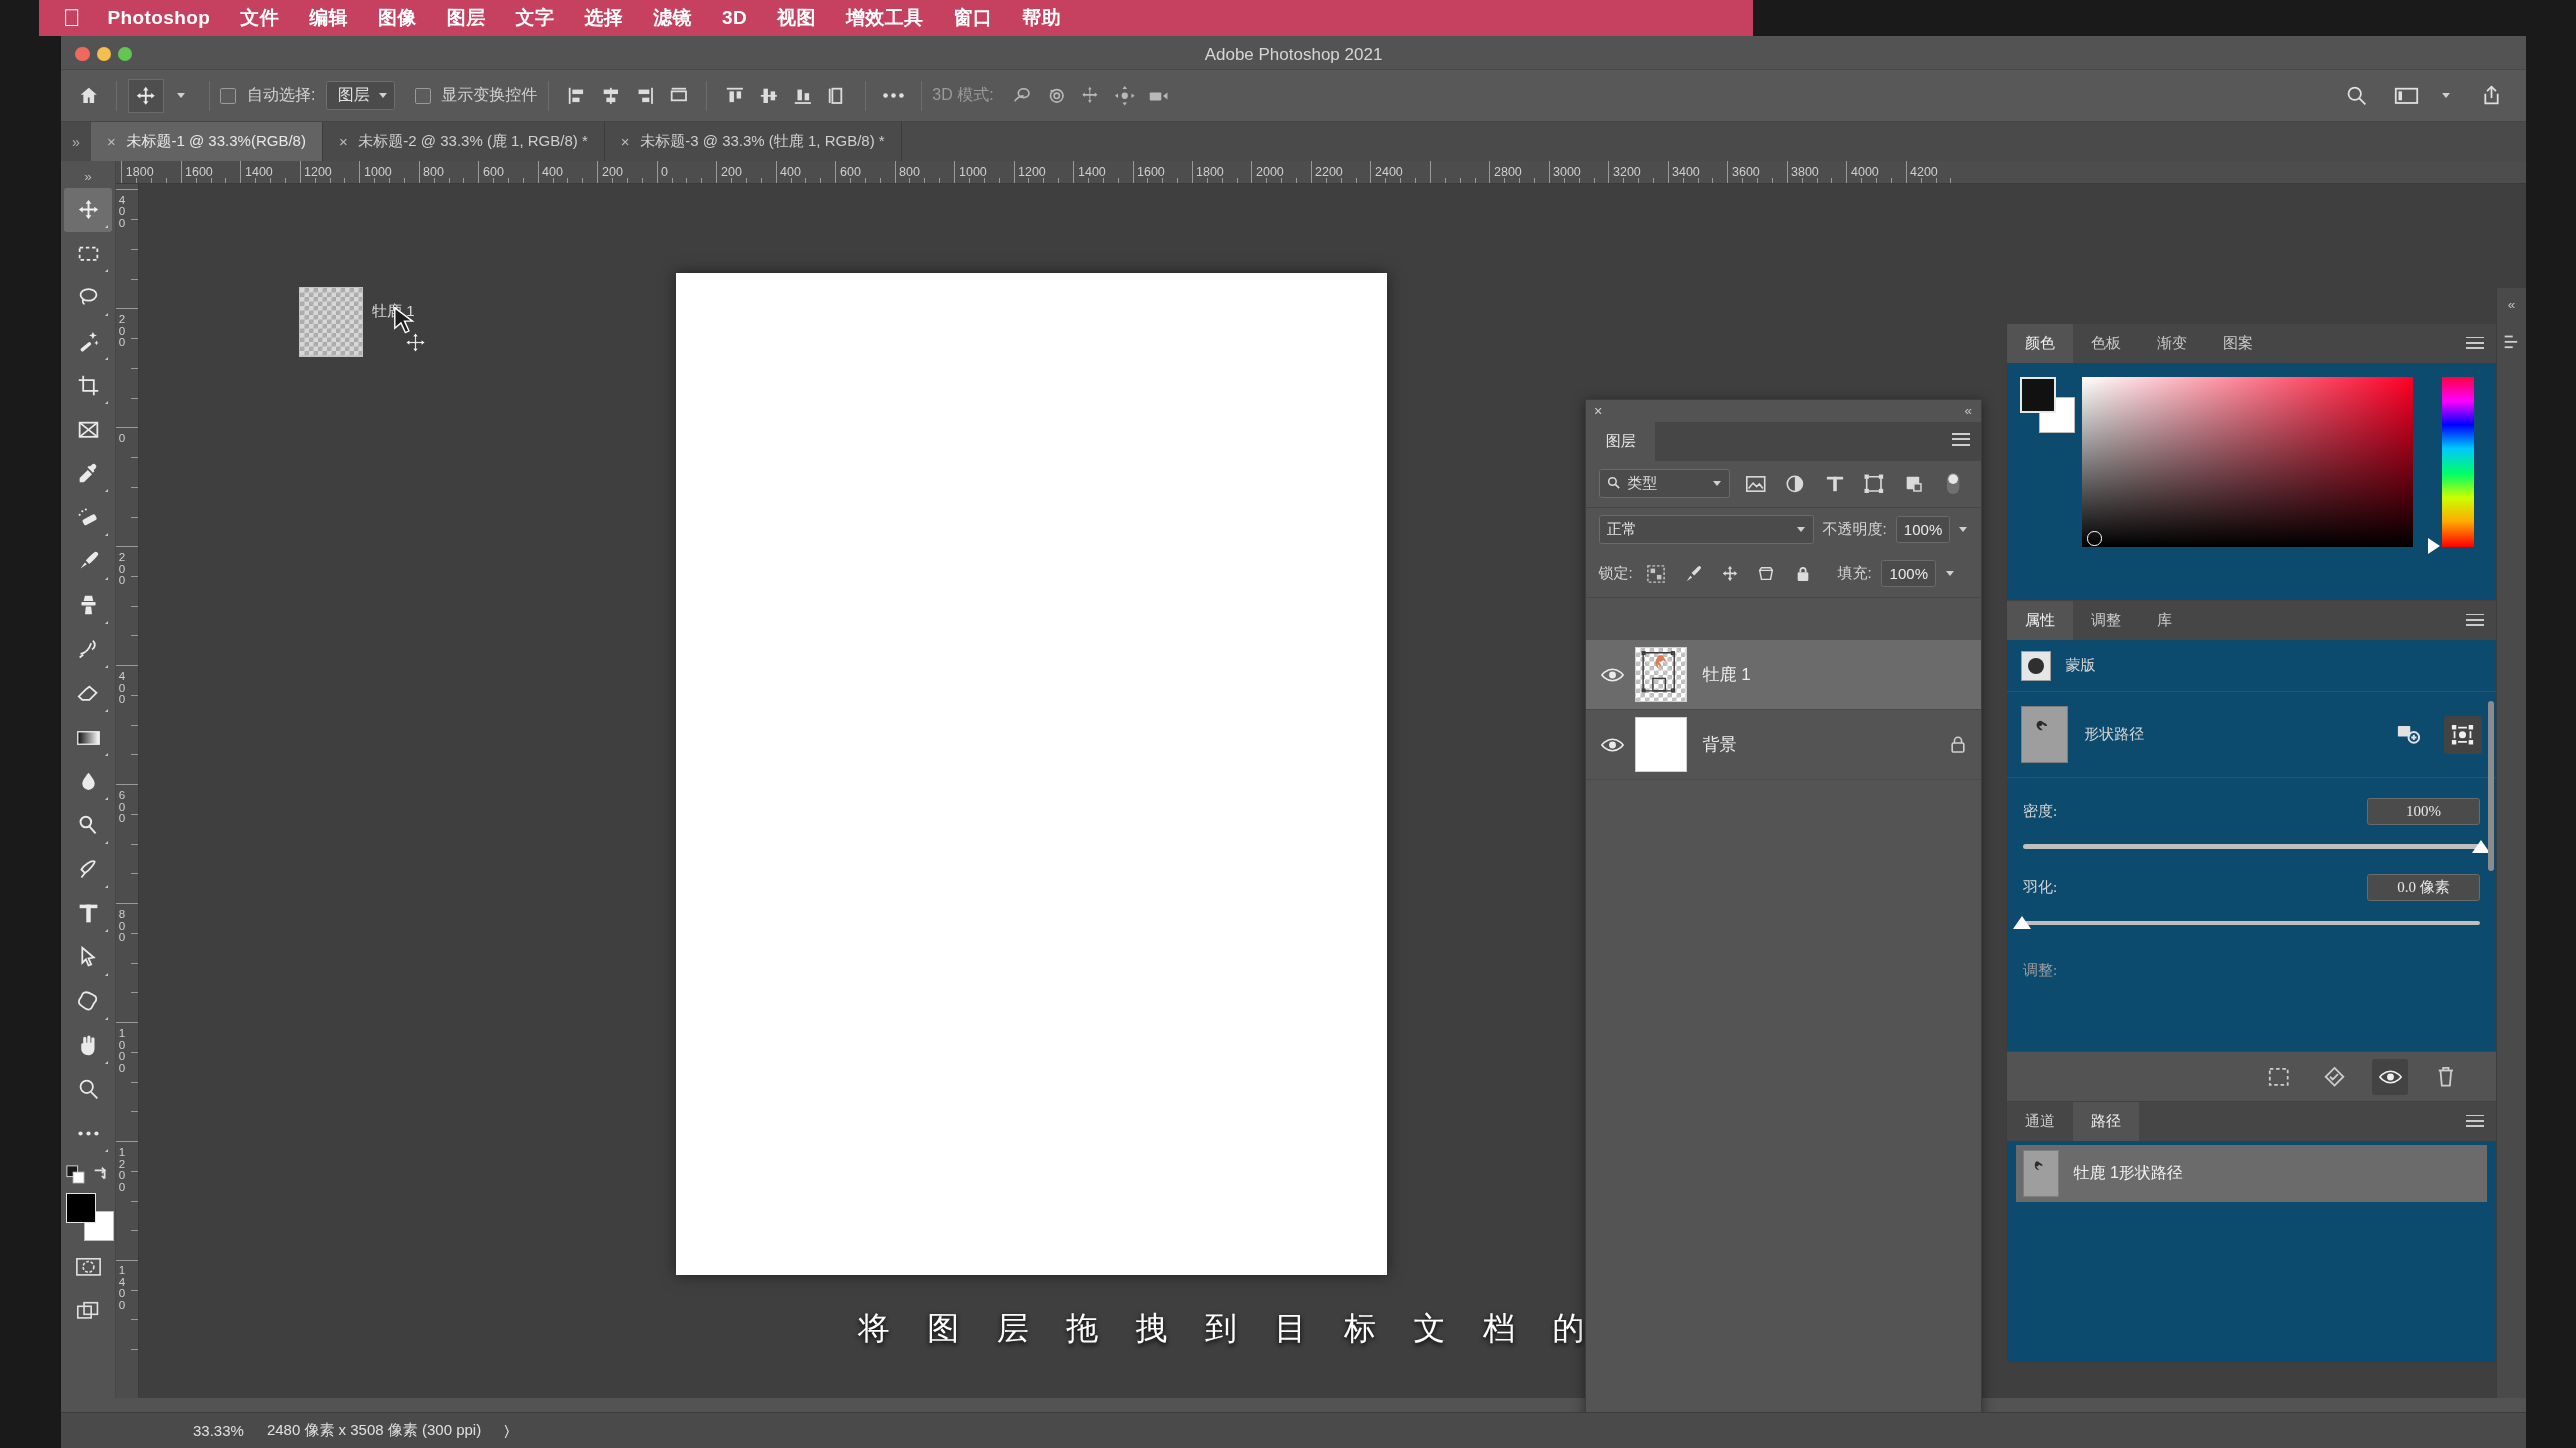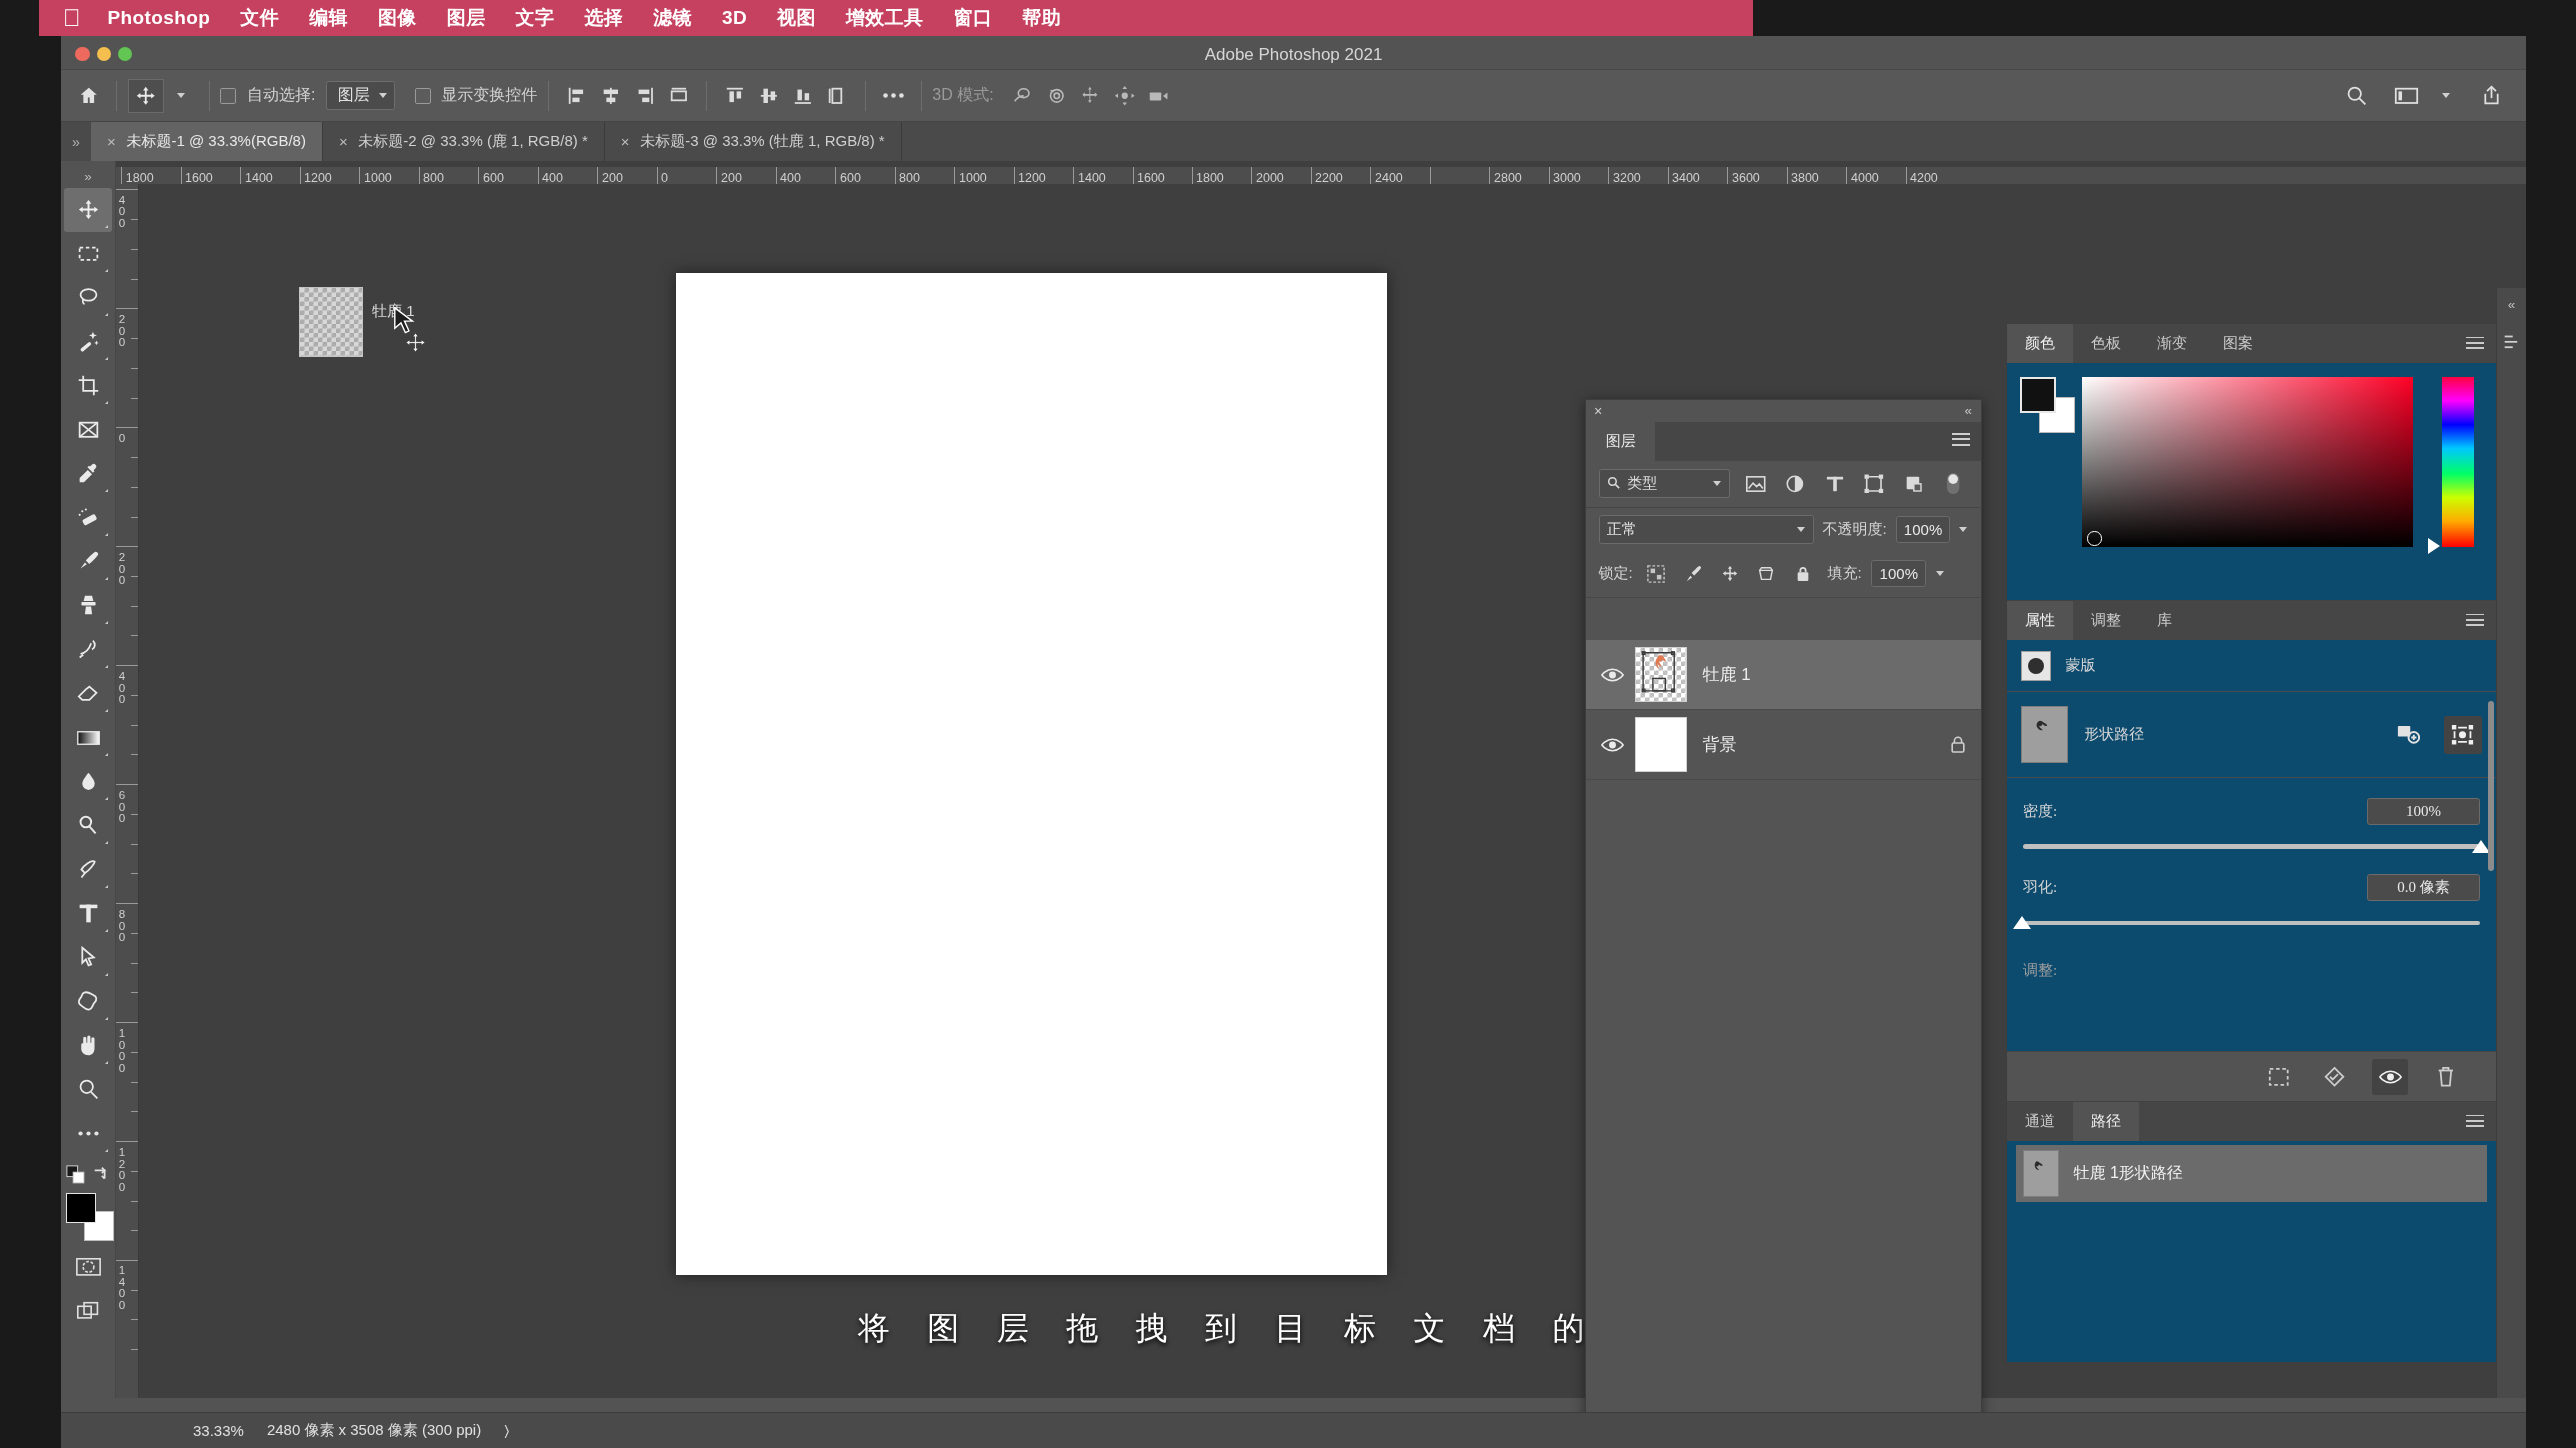--- a/index.html
+++ b/index.html
@@ -66,21 +66,21 @@
   .tool .corner { position:absolute; right:3.6px; bottom:3.6px; width:0;height:0;
     border-left:3.6px solid transparent; border-bottom:3.6px solid #c9c9c9; }
   .swatches { position:relative; width:48px; height:54px; margin-top:3.6px; }
   .sw-fg { position:absolute; left:1.8px; top:1.8px; width:30px; height:30px; background:#000;
     border:1.8px solid #e6e6e6; }
   .sw-bg { position:absolute; left:19.7px; top:19.7px; width:30px; height:30px; background:#fff;
     border:1.8px solid #bdbdbd; }
 
   
   #canvascol { flex:1; position:relative; background:#3f3f3f; }
-  #hruler { position:absolute; left:0; top:6px; right:0; height:23px; background:#4d4d4d;
+  #hruler { position:absolute; left:0; top:0; right:0; height:23px; background:#4d4d4d;
     border-bottom:0.9px solid #3a3a3a; overflow:hidden; }
   #vruler { position:absolute; left:0; top:23px; bottom:0; width:23px; background:#4d4d4d;
     border-right:0.9px solid #3a3a3a; overflow:hidden; }
   .rl { position:absolute; color:#cfcfcf; font-size:12.5px; }
   .rtick { position:absolute; background:#9a9a9a; }
   #canvasarea { position:absolute; left:23px; top:23px; right:0; bottom:0; background:#3f3f3f;
     overflow:hidden; }
   #document { position:absolute; left:537px; top:89px; width:711px; height:1002px; background:#fff;
     box-shadow:0 0 14.3px rgba(0,0,0,.5); }
   #subtitle { position:absolute; left:0; right:0; bottom:47px; text-align:center;
@@ -921,21 +921,21 @@
                   <path d="M3 6h14l-2 10H5z"></path>
                   <path d="M3 6l2-3h10l2 3"></path>
                 </svg>
             </span>
             <span class="fico">
               <svg width="16" height="18" viewBox="0 0 18 20" fill="#dcdcdc">
                   <path d="M5 8V6a4 4 0 018 0v2h-2V6a2 2 0 00-4 0v2z"></path>
                   <rect x="3" y="8" width="12" height="10" rx="1.4"></rect>
                 </svg>
             </span>
-            <span class="lbl" style="margin-left:1px;">填充:</span>
+            <span class="lbl" style="margin-left:11px;">填充:</span>
             <div class="numfield">
               <span>100%</span>
             </div>
             <span class="caret"></span>
           </div>
 
           <div class="lp-list">
             <div class="layerrow selected">
               <span class="eye">
                 <svg width="23" height="16" viewBox="0 0 26 18" fill="none" stroke="#eaeaea" stroke-width="1.8">

